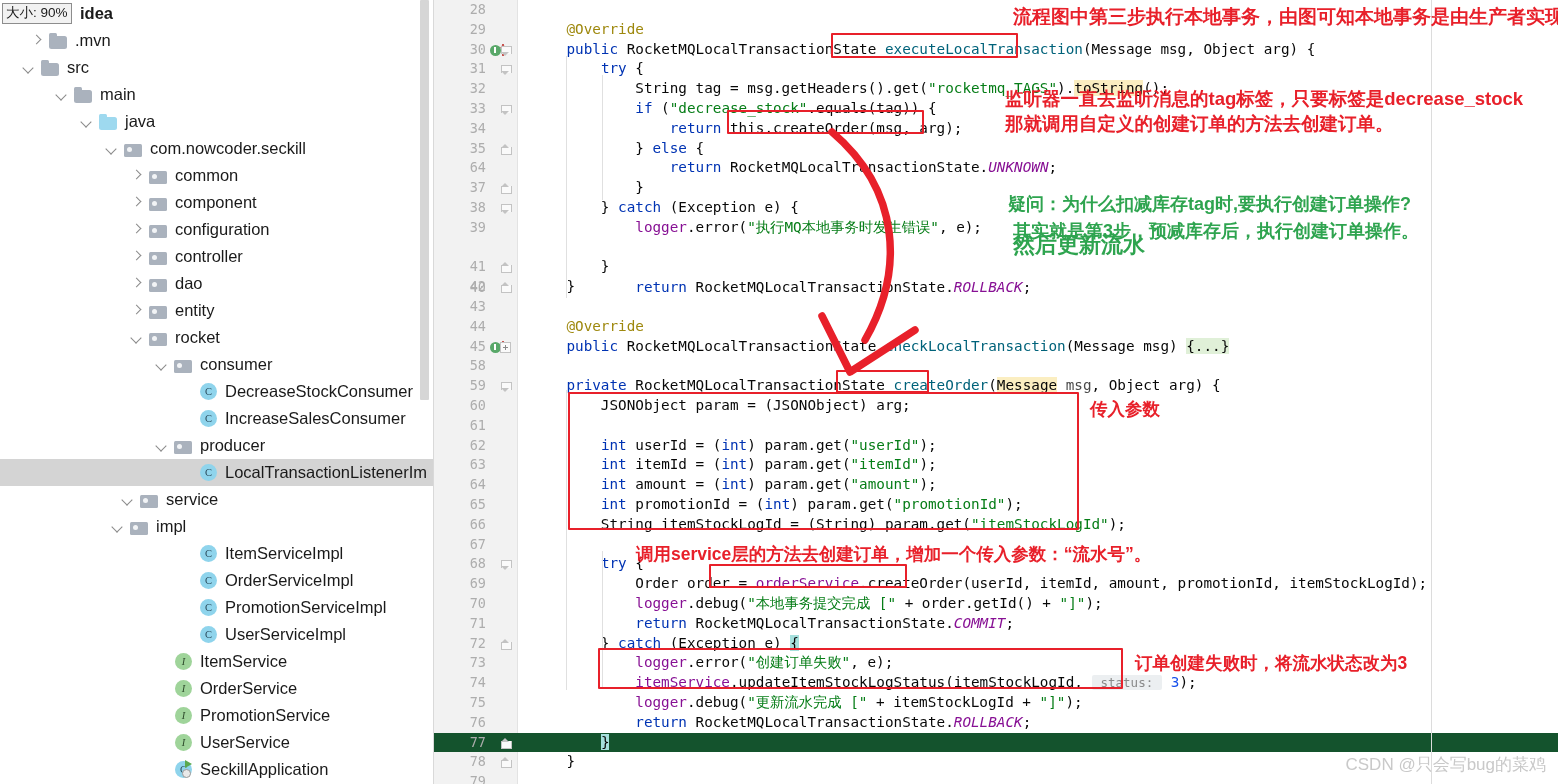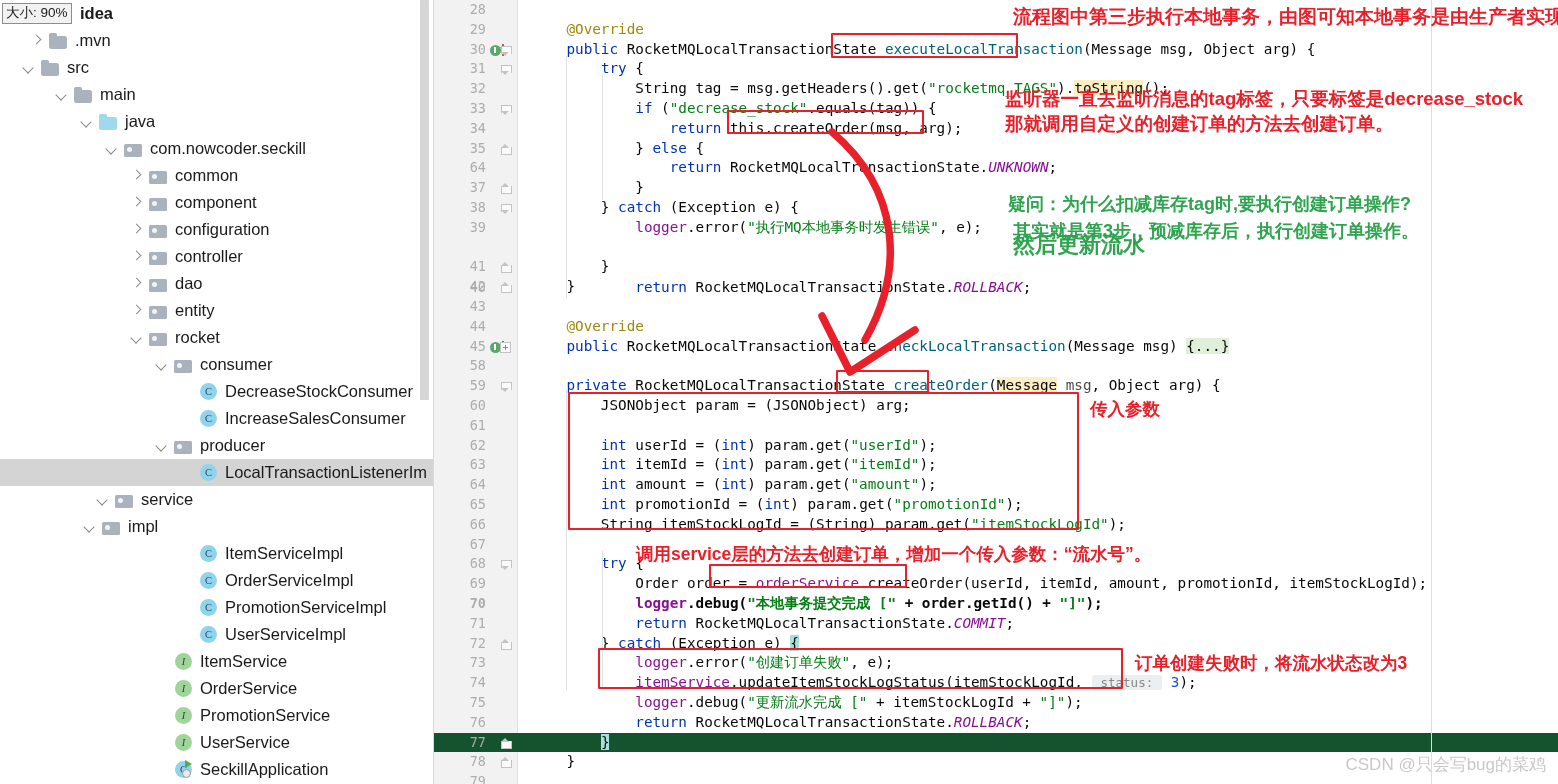--- a/index.html
+++ b/index.html
@@ -378,26 +378,26 @@
           <span class="ficon pkg"></span>
           <span class="tlabel">producer</span>
         </div>
         <div class="tree-row selected" style="padding-left: 179px;">
           <span class="arrow none"></span>
           <span class="cicon">
             <span>C</span>
           </span>
           <span class="tlabel">LocalTransactionListenerIm</span>
         </div>
-        <div class="tree-row" style="padding-left: 95px;">
+        <div class="tree-row" style="padding-left: 120px;">
           <span class="arrow down"></span>
           <span class="ficon pkg"></span>
           <span class="tlabel">service</span>
         </div>
-        <div class="tree-row" style="padding-left: 82px;">
+        <div class="tree-row" style="padding-left: 110px;">
           <span class="arrow down"></span>
           <span class="ficon pkg"></span>
           <span class="tlabel">impl</span>
         </div>
         <div class="tree-row" style="padding-left: 179px;">
           <span class="arrow none"></span>
           <span class="cicon">
             <span>C</span>
           </span>
           <span class="tlabel">ItemServiceImpl</span>
@@ -601,21 +601,21 @@
         </div>
         <div class="ln-row" style="top: 554.4px; position: absolute;">
           <div class="ln-num">68</div>
           <div class="fold open"></div>
           <div class="ln-code">        <span class="kw">try</span> {</div>
         </div>
         <div class="ln-row" style="top: 574.2px; position: absolute;">
           <div class="ln-num">69</div>
           <div class="ln-code">            Order order = <span class="fld">orderService</span>.createOrder(userId, itemId, amount, promotionId, itemStockLogId);</div>
         </div>
-        <div class="ln-row" style="top: 594px; position: absolute; font-weight: bold;">
+        <div class="ln-row" style="top: 594px; position: absolute;">
           <div class="ln-num">70</div>
           <div class="ln-code">            <span class="fld">logger</span>.debug(<span class="str">"本地事务提交完成 ["</span> + order.getId() + <span class="str">"]"</span>);</div>
         </div>
         <div class="ln-row" style="top: 613.8px; position: absolute;">
           <div class="ln-num">71</div>
           <div class="ln-code">            <span class="kw">return</span> RocketMQLocalTransactionState.<span class="stat">COMMIT</span>;</div>
         </div>
         <div class="ln-row" style="top: 633.6px; position: absolute;">
           <div class="ln-num">72</div>
           <div class="fold close"></div>

